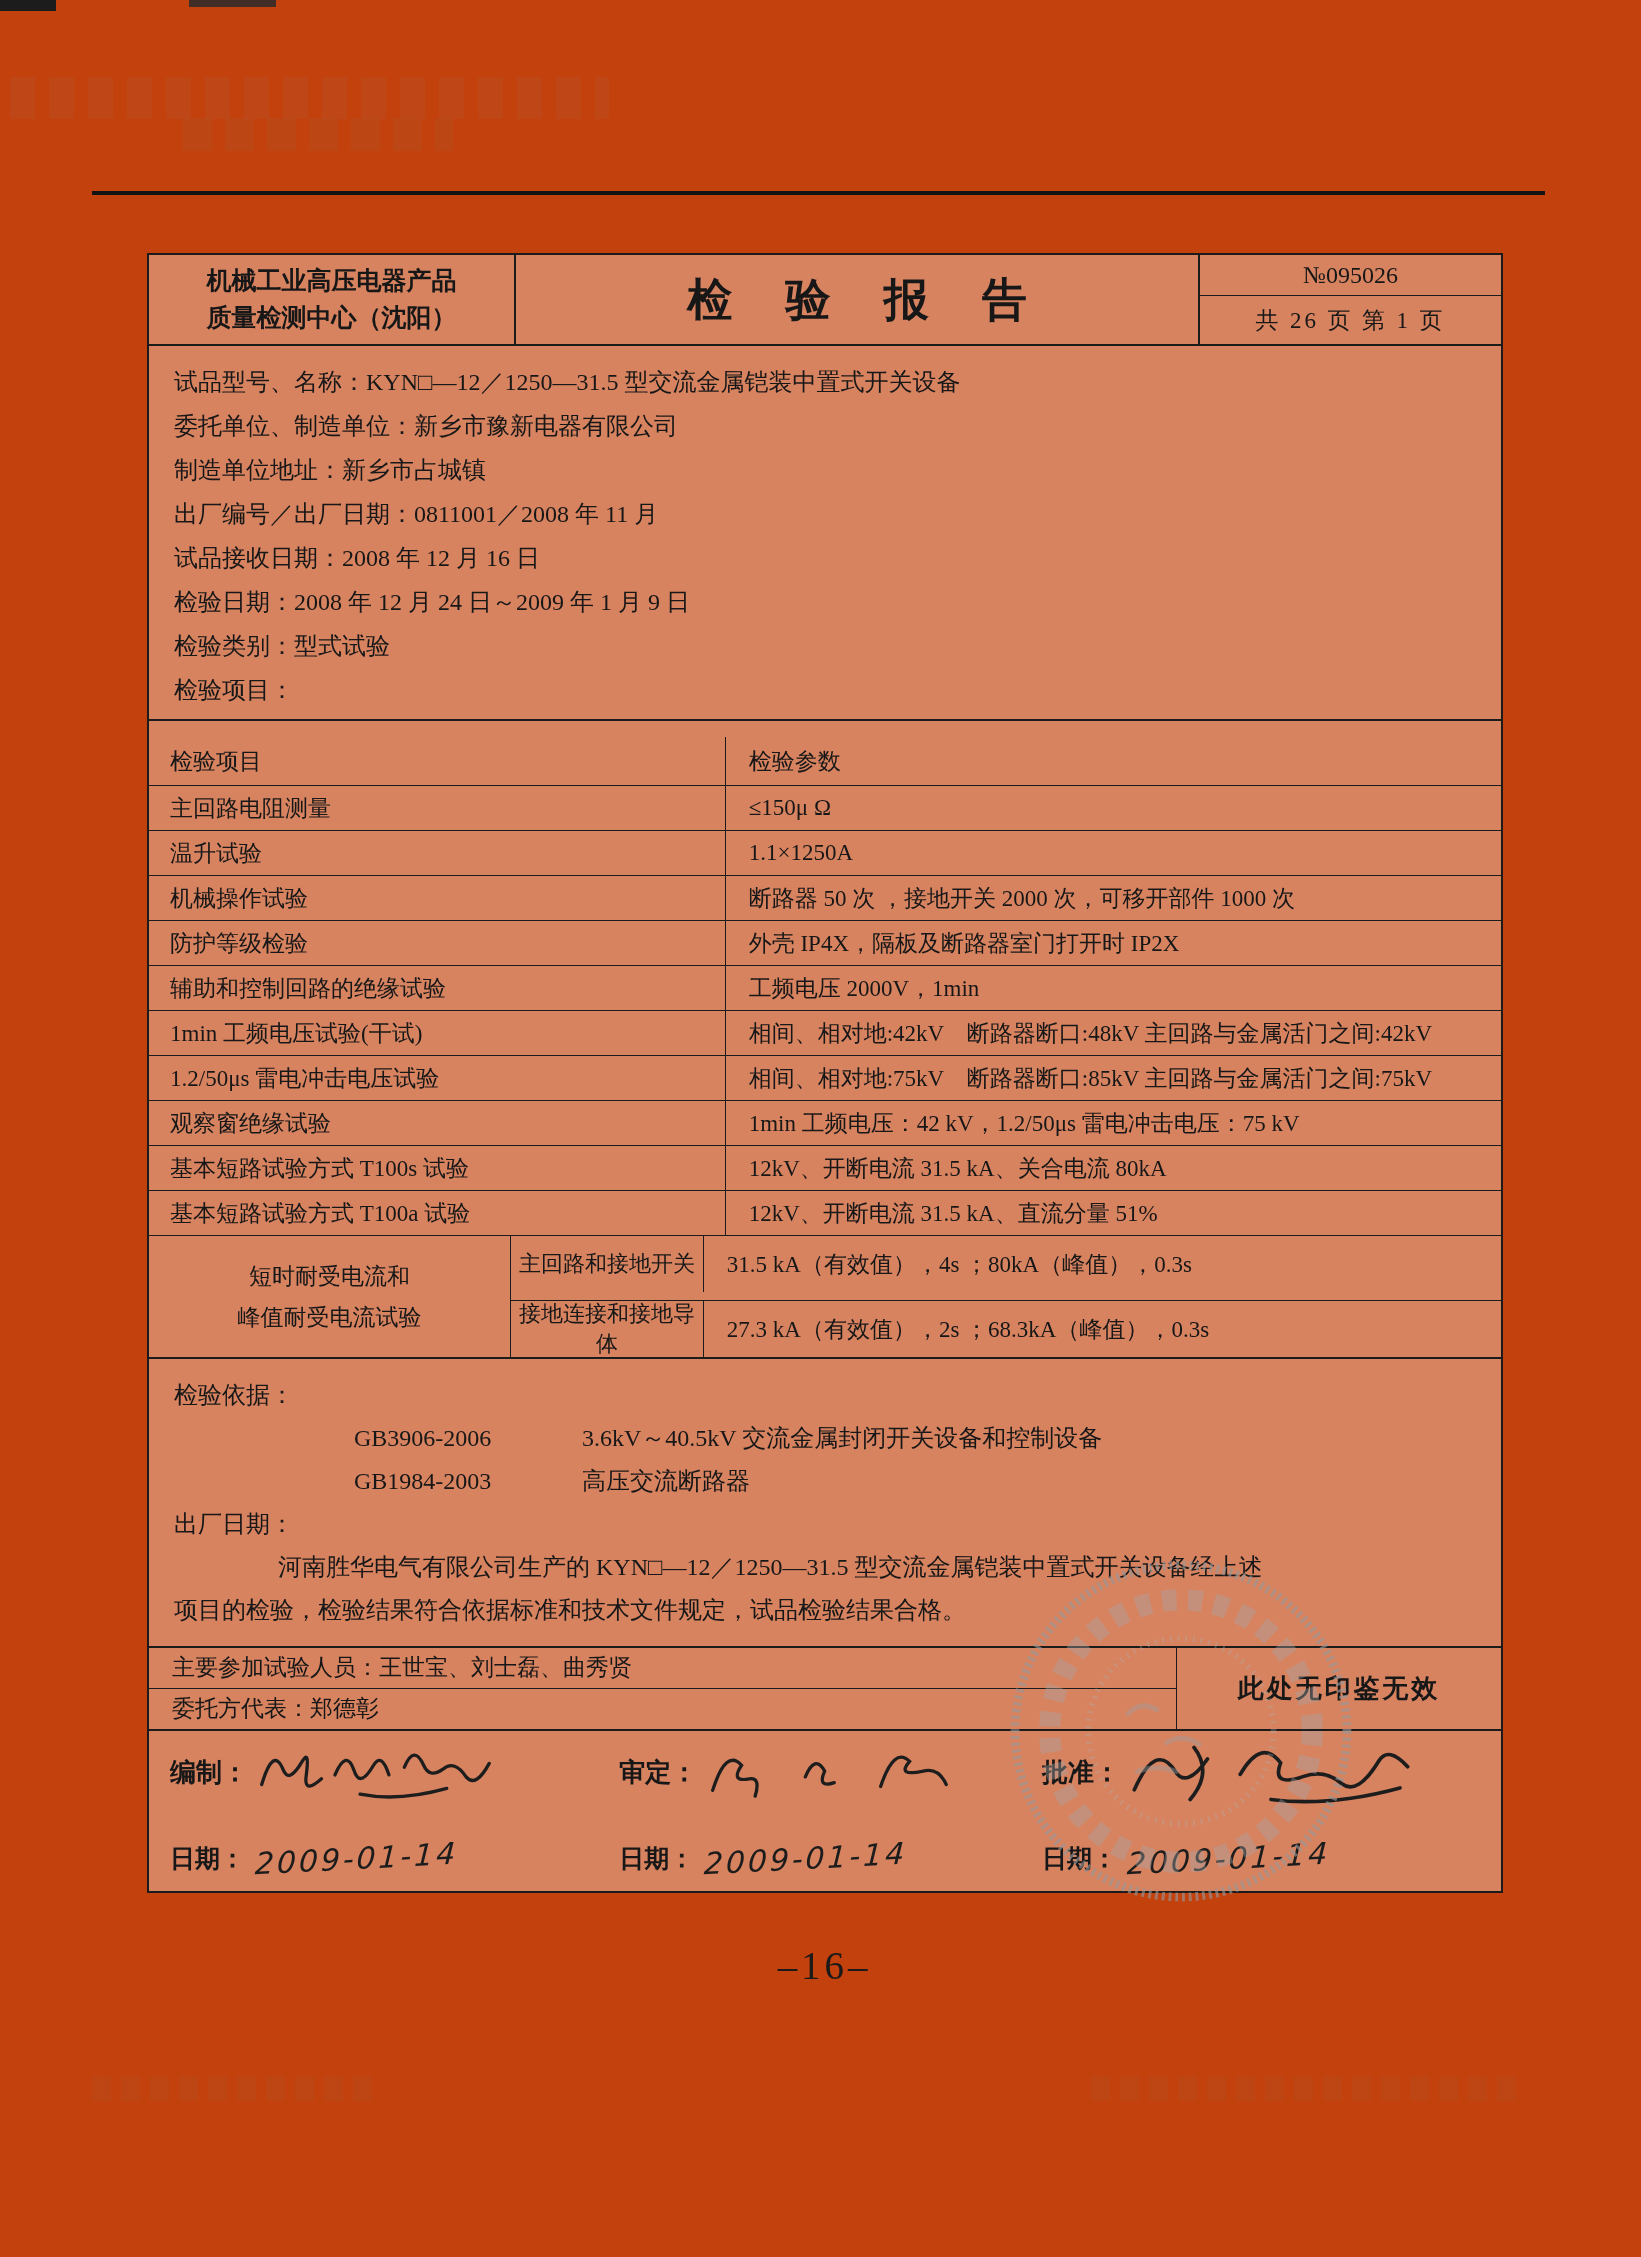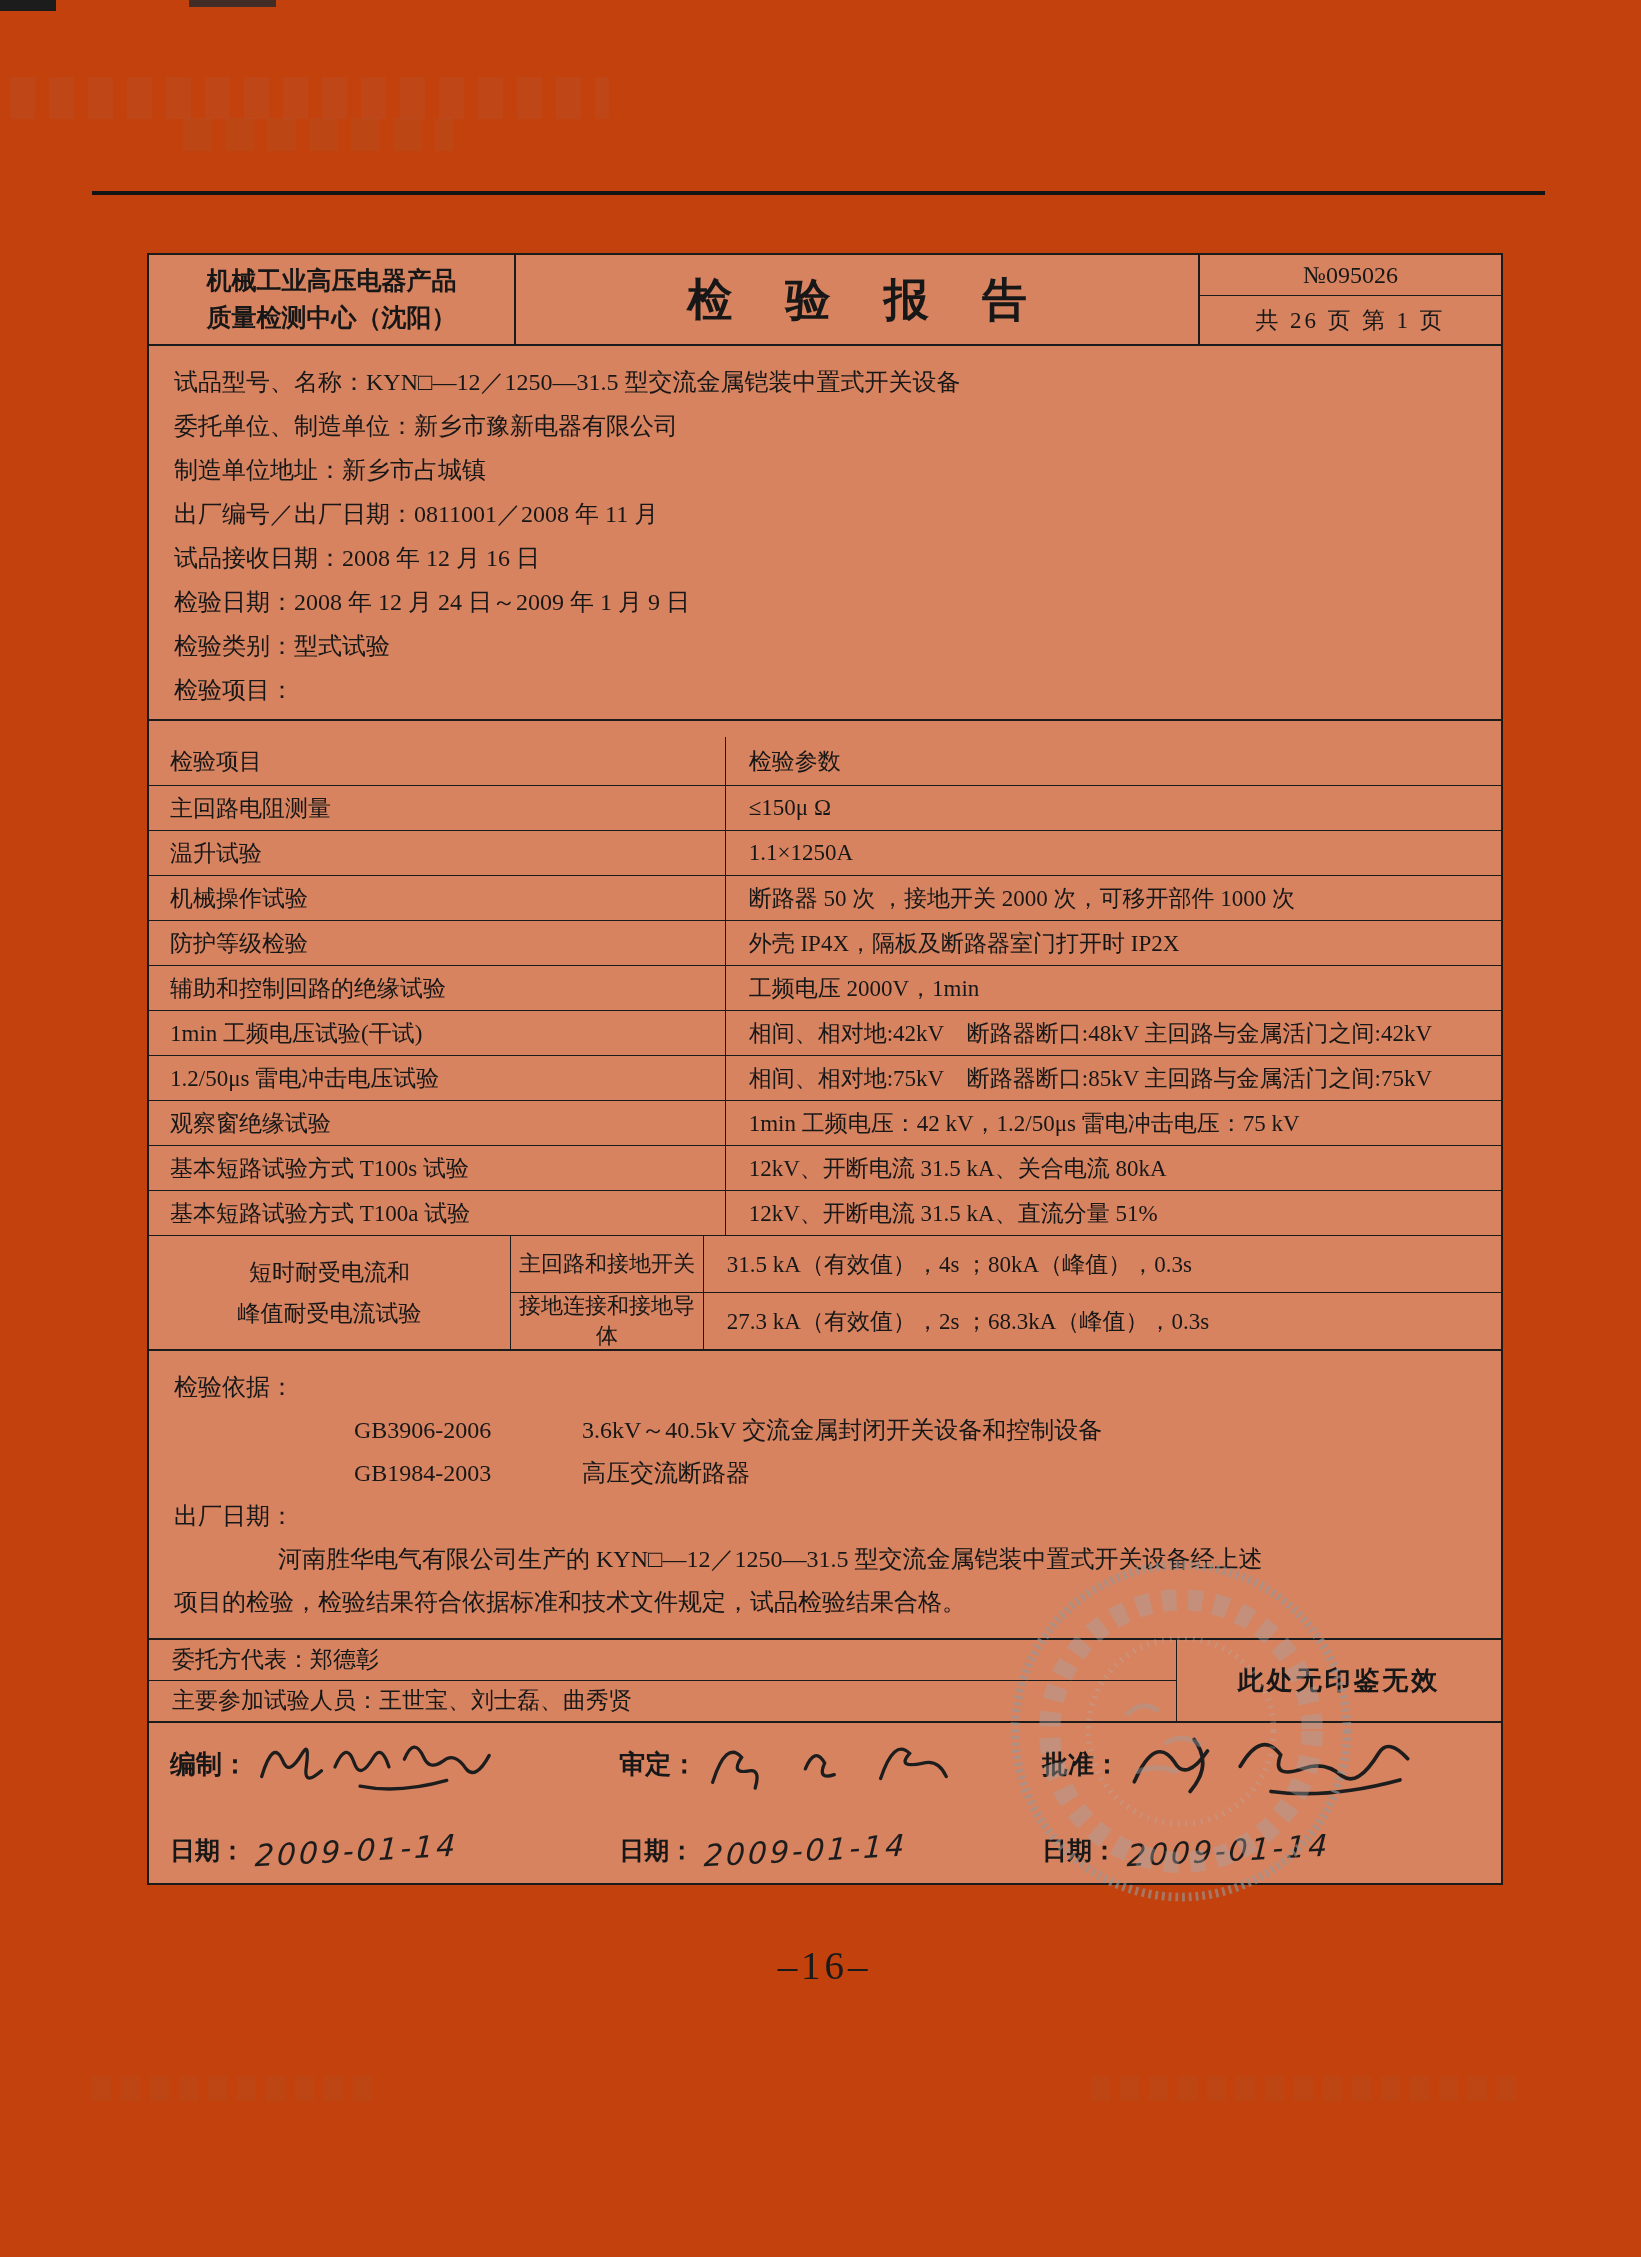--- a/index.html
+++ b/index.html
@@ -51,21 +51,21 @@
   .spec { border-bottom:2.9px solid #1b1b1b;margin-top:16px; }
   .trow { display:flex; min-height:44px; }
   .trow + .trow, .grow { border-top:1.9px solid #1b1b1b; }
   .trow.head { min-height:48px; }
   .c-item { width:547px; border-right:1.9px solid #1b1b1b; display:flex; align-items:center;
             padding:3.9px 7.7px 3.9px 21px; font-size:23px; }
   .c-param { flex:1; display:flex; align-items:center; padding:3.9px 7.7px 3.9px 23px; font-size:23px; }
   .grow { display:flex; }
   .g-label { width:361px; border-right:1.9px solid #1b1b1b; display:flex; flex-direction:column;
              justify-content:center; align-items:center; font-size:23px; line-height:41px; }
-  .g-right { flex:1; display:flex; flex-direction:column; }
+  .g-right { flex:1; display:flex; flex-direction:column;gap:8px; }
   .g-subrow { display:flex; flex:1; min-height:44px; }
   .g-subrow + .g-subrow { border-top:1.9px solid #1b1b1b; }
   .g-sub-item { width:184px; border-right:1.9px solid #1b1b1b; display:flex; align-items:center;
                 justify-content:center; font-size:22px; padding:3.9px 3.9px; text-align:center; }
   .g-sub-param { flex:1; display:flex; align-items:center; padding:3.9px 7.7px 3.9px 23px; font-size:23px; }
 
   .basis { border-bottom:2.9px solid #1b1b1b; padding:15.4px 25px 13.5px 25px; font-size:24px; line-height:43px; }
   .std-line { padding-left:180px; }
   .std-code { display:inline-block; min-width:222px; }
   .concl-first { text-indent:104px; }
@@ -204,22 +204,22 @@
         <span class="std-code">GB1984-2003</span>
         <span>高压交流断路器</span>
       </div>
       <div>出厂日期：</div>
       <div class="concl-first">河南胜华电气有限公司生产的 KYN□—12／1250—31.5 型交流金属铠装中置式开关设备经上述</div>
       <div>项目的检验，检验结果符合依据标准和技术文件规定，试品检验结果合格。</div>
     </div>
 
     <div class="rep">
       <div class="rep-left">
+        <div class="rep-line">主要参加试验人员：王世宝、刘士磊、曲秀贤</div>
         <div class="rep-line">委托方代表：郑德彰</div>
-        <div class="rep-line">主要参加试验人员：王世宝、刘士磊、曲秀贤</div>
       </div>
       <div class="rep-stamp">此处无印鉴无效</div>
     </div>
 
     <div class="sign">
       <div class="sig-col c1">
         <div class="sig-row">
           <span>编制：</span>
           <svg class="sig-svg" width="241" height="70" viewBox="0 0 250 72">
             <g fill="none" stroke="#1d1d1d" stroke-width="3.4" stroke-linecap="round">

